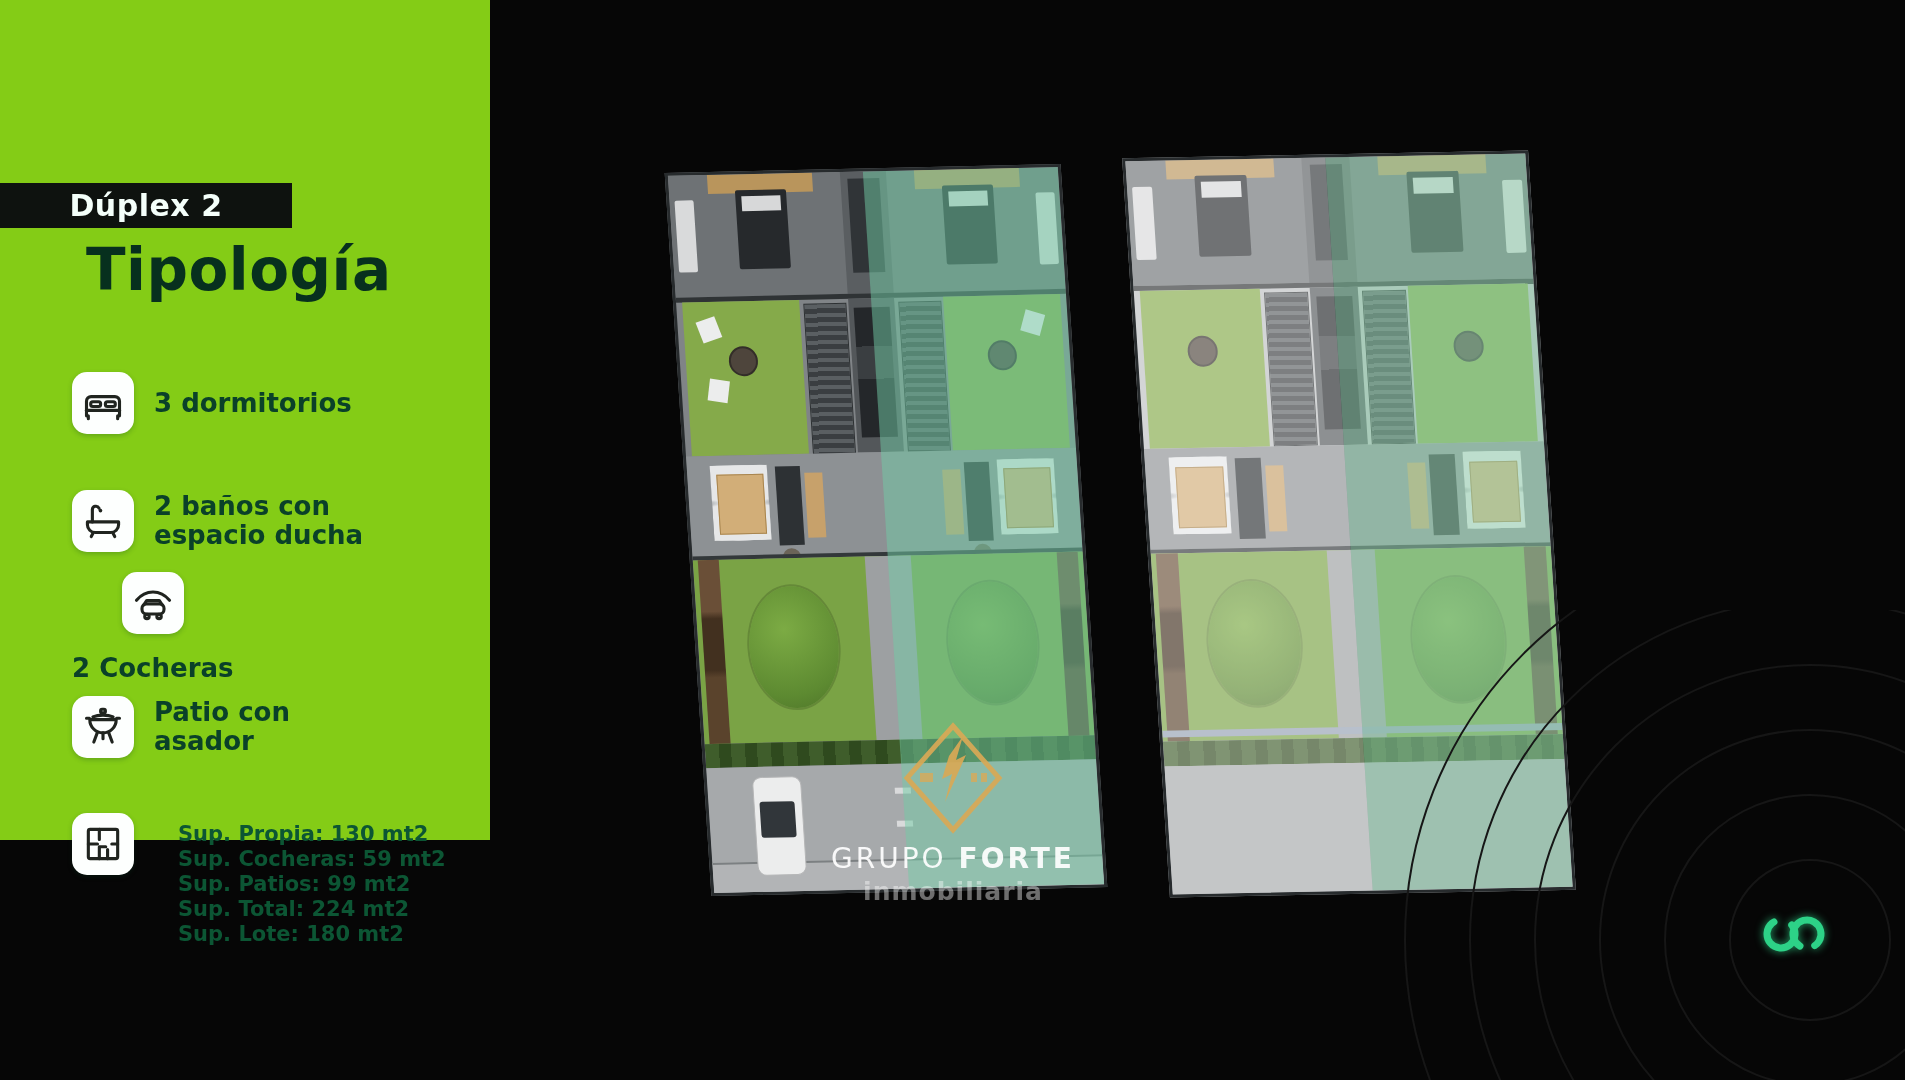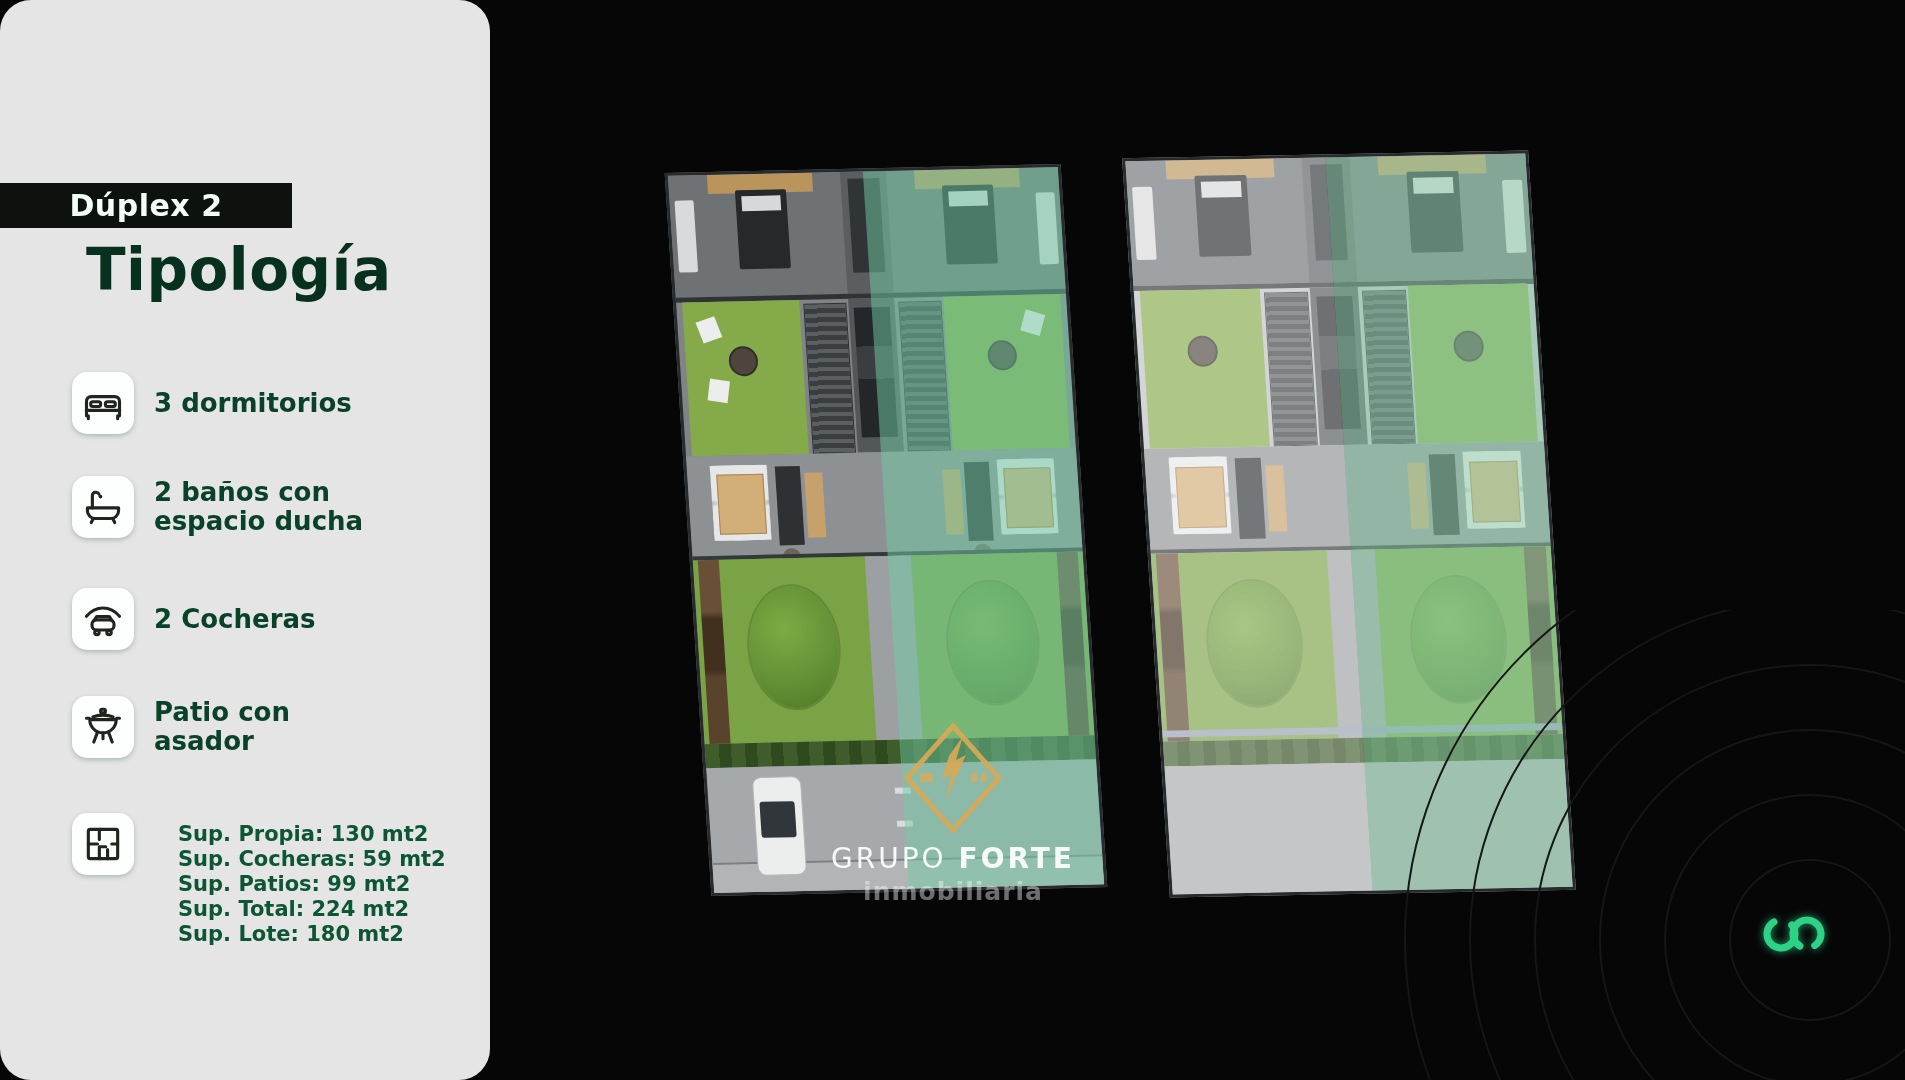--- a/index.html
+++ b/index.html
@@ -1,20 +1,20 @@
 <!DOCTYPE html>
 <html><head>
 <meta charset="utf-8">
 <style>
   html,body{margin:0;padding:0;background:#000;}
   .stage{position:relative;width:1905px;height:1080px;background:#060606;overflow:hidden;
          font-family:"DejaVu Sans","Liberation Sans",sans-serif;}
 
   
-  .sidebar{position:absolute;left:0;top:0;width:490px;height:1080px;background:#e5e5e5;border-radius:31px;}
+  .sidebar{position:absolute;left:0;top:0;width:490px;height:840px;background:#84cc16;}
   .badge{position:absolute;left:0;top:183px;width:292px;height:45px;background:#0e120f;
          display:flex;align-items:center;justify-content:center;}
   .badge span{color:#f4fffa;font-size:30px;font-weight:bold;letter-spacing:.5px;}
   .title{position:absolute;left:86px;top:236px;margin:0;font-size:58px;font-weight:bold;
          color:#07301e;letter-spacing:.5px;}
   .feature{position:absolute;left:72px;display:flex;align-items:center;gap:20px;}
   .icon-box{width:62px;height:62px;background:#fdfffe;border-radius:15px;flex:0 0 auto;
             display:flex;align-items:center;justify-content:center;
             box-shadow:0 2px 5px rgba(0,60,30,.25);}
   .icon-box svg{width:44px;height:44px;stroke:#20241f;fill:none;stroke-width:1.7;
@@ -128,36 +128,36 @@
           <rect x="13.3" y="11.3" width="5.4" height="2.6" rx="1.1"></rect>
           <path d="M4 19v1.6M20 19v1.6"></path>
         </svg>
       </div>
       <div class="flabel">
         <span>3 dormitorios</span>
         <span></span>
       </div>
     </div>
 
-    <div class="feature" style="top:476px;">
+    <div class="feature" style="top:490px;">
       <div class="icon-box">
         <svg viewBox="0 0 24 24">
           <path d="M3.5 12.5h17V14a4.3 4.3 0 0 1-4.3 4.3H7.8A4.3 4.3 0 0 1 3.5 14z"></path>
           <path d="M6.2 12.5V5.8A1.9 1.9 0 0 1 9.8 5"></path>
           <circle cx="10.6" cy="6.3" r="1" fill="#20241f" stroke="none"></circle>
           <path d="M6.6 18.6l-1 1.9M17.4 18.6l1 1.9"></path>
         </svg>
       </div>
       <div class="flabel">
         <span>2 baños con</span>
         <span>espacio ducha</span>
       </div>
     </div>
 
-    <div class="feature" style="top:588px;">
+    <div class="feature" style="top:572px;flex-direction:column;">
       <div class="icon-box">
         <svg viewBox="0 0 24 24">
           <path d="M3 10.5C5.5 7.5 8.5 6 12 6s6.5 1.5 9 4.5"></path>
           <rect x="6" y="12.5" width="12" height="5.5" rx="2.4"></rect>
           <path d="M7 13l1.6-2.4h6.8L17 13"></path>
           <circle cx="8.7" cy="19.3" r="1.2"></circle>
           <circle cx="15.3" cy="19.3" r="1.2"></circle>
         </svg>
       </div>
       <div class="flabel">

